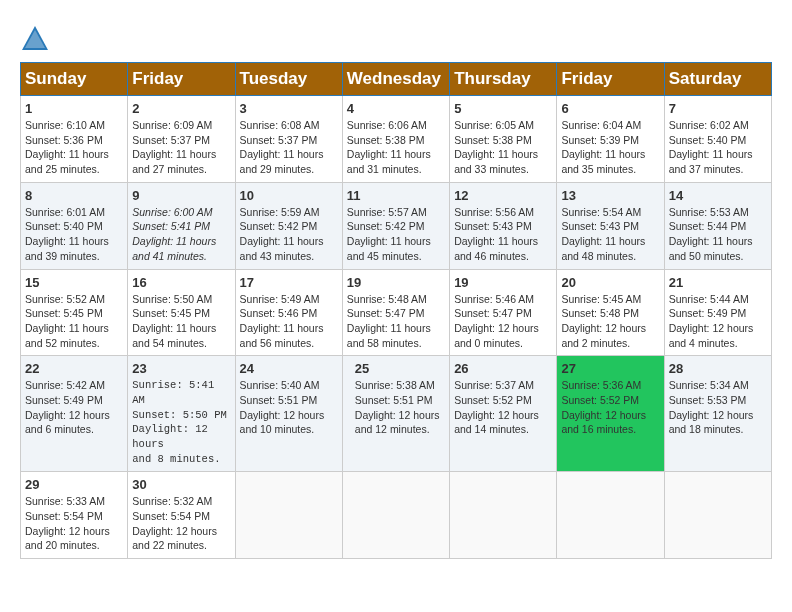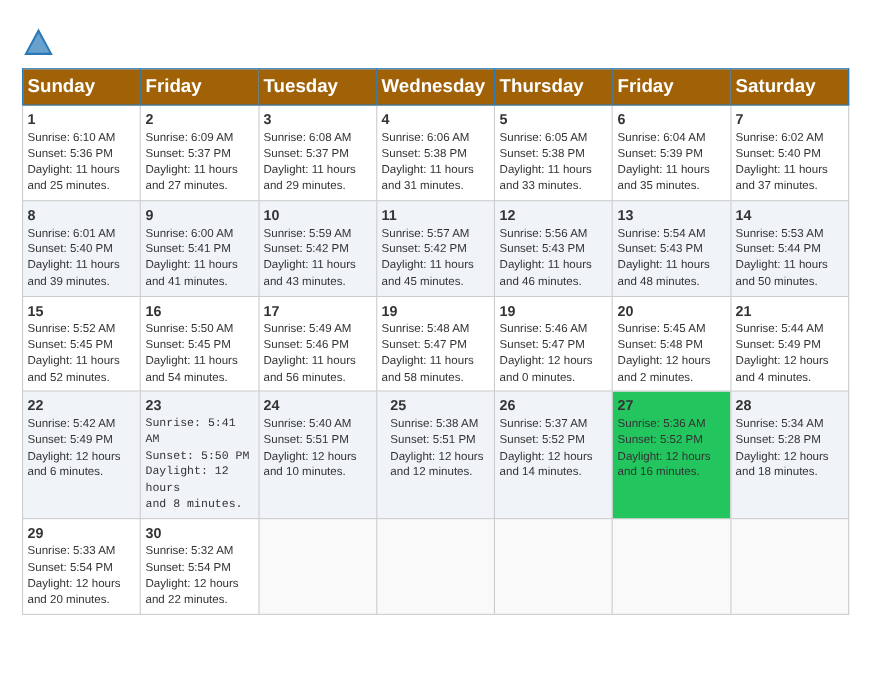--- a/index.html
+++ b/index.html
@@ -176,21 +176,21 @@
       <tr>
         <td style="background-color: rgb(240, 244, 248);">
           <span class="day-number">8</span>
           <div class="day-info" style="white-space: pre-line;">Sunrise: 6:01 AM
 Sunset: 5:40 PM
 Daylight: 11 hours
 and 39 minutes.</div>
         </td>
         <td style="background-color: rgb(240, 244, 248);">
           <span class="day-number">9</span>
-          <div class="day-info" style="white-space: pre-line;">Sunrise: 6:00 AM
+          <div class="day-info" style="white-space: pre-line; font-style: italic;">Sunrise: 6:00 AM
 Sunset: 5:41 PM
 Daylight: 11 hours
 and 41 minutes.</div>
         </td>
         <td style="background-color: rgb(240, 244, 248);">
           <span class="day-number">10</span>
           <div class="day-info" style="white-space: pre-line;">Sunrise: 5:59 AM
 Sunset: 5:42 PM
 Daylight: 11 hours
 and 43 minutes.</div>
@@ -314,21 +314,21 @@
         <td style="background-color: #22c55e;">
           <span class="day-number">27</span>
           <div class="day-info" style="white-space: pre-line;">Sunrise: 5:36 AM
 Sunset: 5:52 PM
 Daylight: 12 hours
 and 16 minutes.</div>
         </td>
         <td style="background-color: rgb(240, 244, 248);">
           <span class="day-number">28</span>
           <div class="day-info" style="white-space: pre-line;">Sunrise: 5:34 AM
-Sunset: 5:28 PM
+Sunset: 5:53 PM
 Daylight: 12 hours
 and 18 minutes.</div>
         </td>
       </tr>
       <tr>
         <td>
           <span class="day-number">29</span>
           <div class="day-info" style="white-space: pre-line;">Sunrise: 5:33 AM
 Sunset: 5:54 PM
 Daylight: 12 hours

